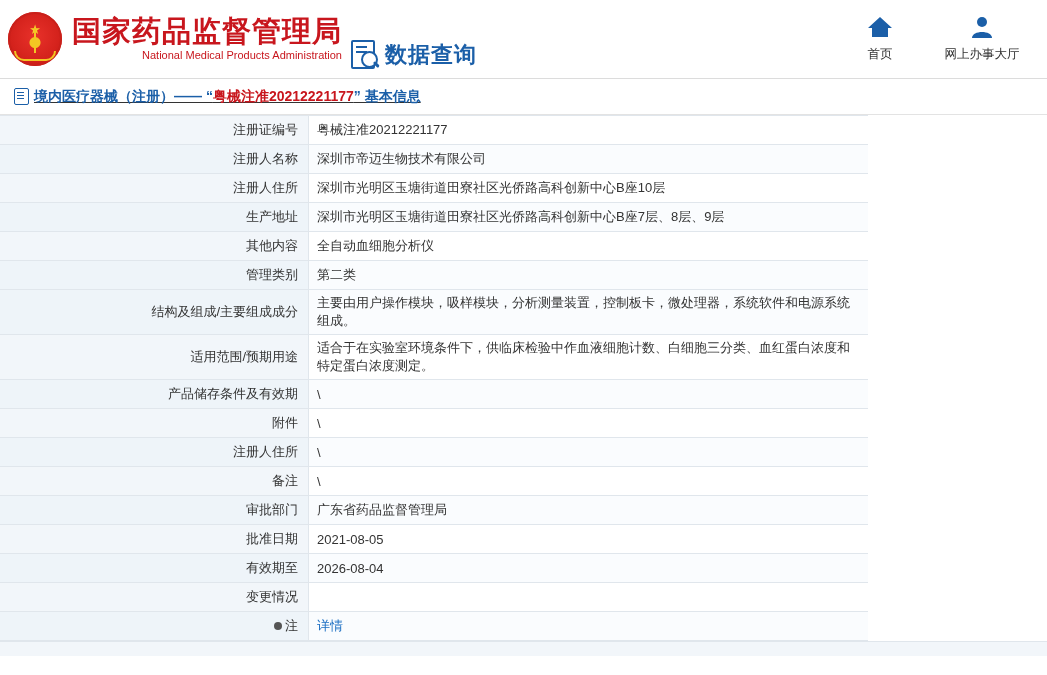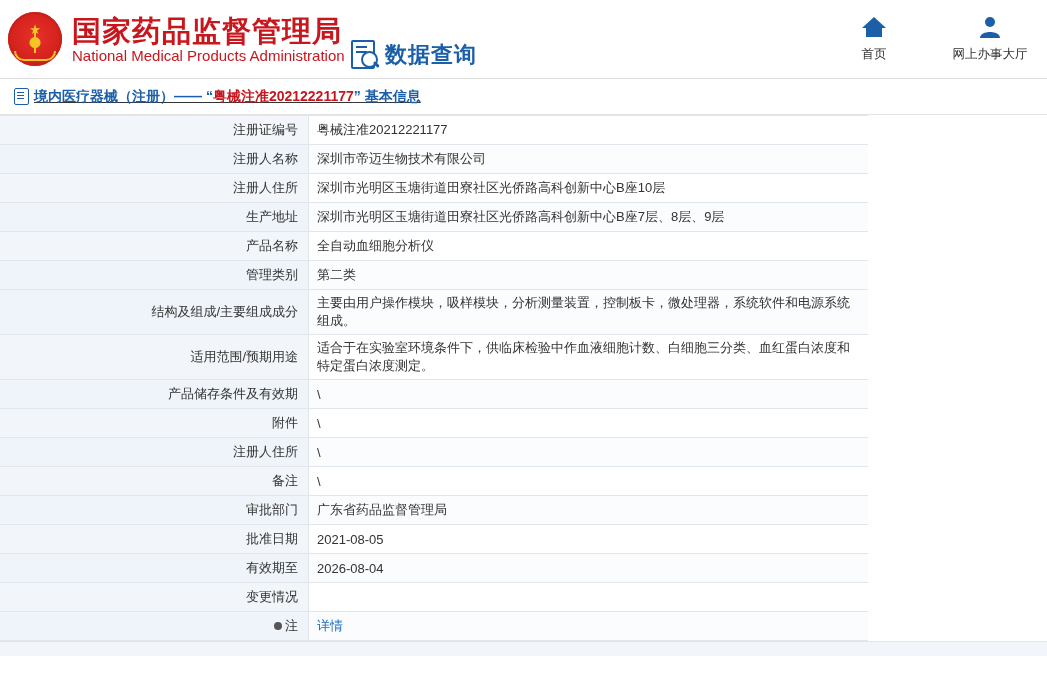--- a/index.html
+++ b/index.html
@@ -75,24 +75,25 @@
   }
   .brand-cn {
     font-size: 29px;
     font-weight: bold;
     color: #c8161d;
     letter-spacing: 1px;
     line-height: 32px;
     font-family: "Liberation Serif", "DejaVu Serif", serif;
   }
   .brand-en {
-    font-size: 15px;
+    font-size: 11px;
     color: #c8161d;
     line-height: 15px;
     margin-top: 1px;
+    text-align: right;
   }
 
   .datasearch {
     position: absolute;
     left: 327px;
     top: 40px;
     display: flex;
     align-items: flex-end;
     margin-left: 24px;
   }
@@ -136,24 +137,24 @@
   }
   .ds-text {
     font-size: 22px;
     font-weight: bold;
     color: #1b5fa8;
     letter-spacing: 1px;
   }
 
   .nav-right {
     position: absolute;
-    right: 16px;
+    right: 24px;
     top: 12px;
     display: flex;
-    gap: 34px;
+    gap: 20px;
   }
   .nav-item {
     width: 82px;
     text-align: center;
     cursor: pointer;
   }
   .nav-item .ico {
     height: 30px;
     display: flex;
     align-items: center;
@@ -331,21 +332,21 @@
       </tr>
       <tr>
         <th>注册人住所</th>
         <td>深圳市光明区玉塘街道田寮社区光侨路高科创新中心B座10层</td>
       </tr>
       <tr class="alt">
         <th>生产地址</th>
         <td>深圳市光明区玉塘街道田寮社区光侨路高科创新中心B座7层、8层、9层</td>
       </tr>
       <tr>
-        <th>产品名称</th>
+        <th>其他内容</th>
         <td>全自动血细胞分析仪</td>
       </tr>
       <tr class="alt">
         <th>管理类别</th>
         <td>第二类</td>
       </tr>
       <tr class="alt">
         <th>结构及组成/主要组成成分</th>
         <td>主要由用户操作模块，吸样模块，分析测量装置，控制板卡，微处理器，系统软件和电源系统组成。</td>
       </tr>

